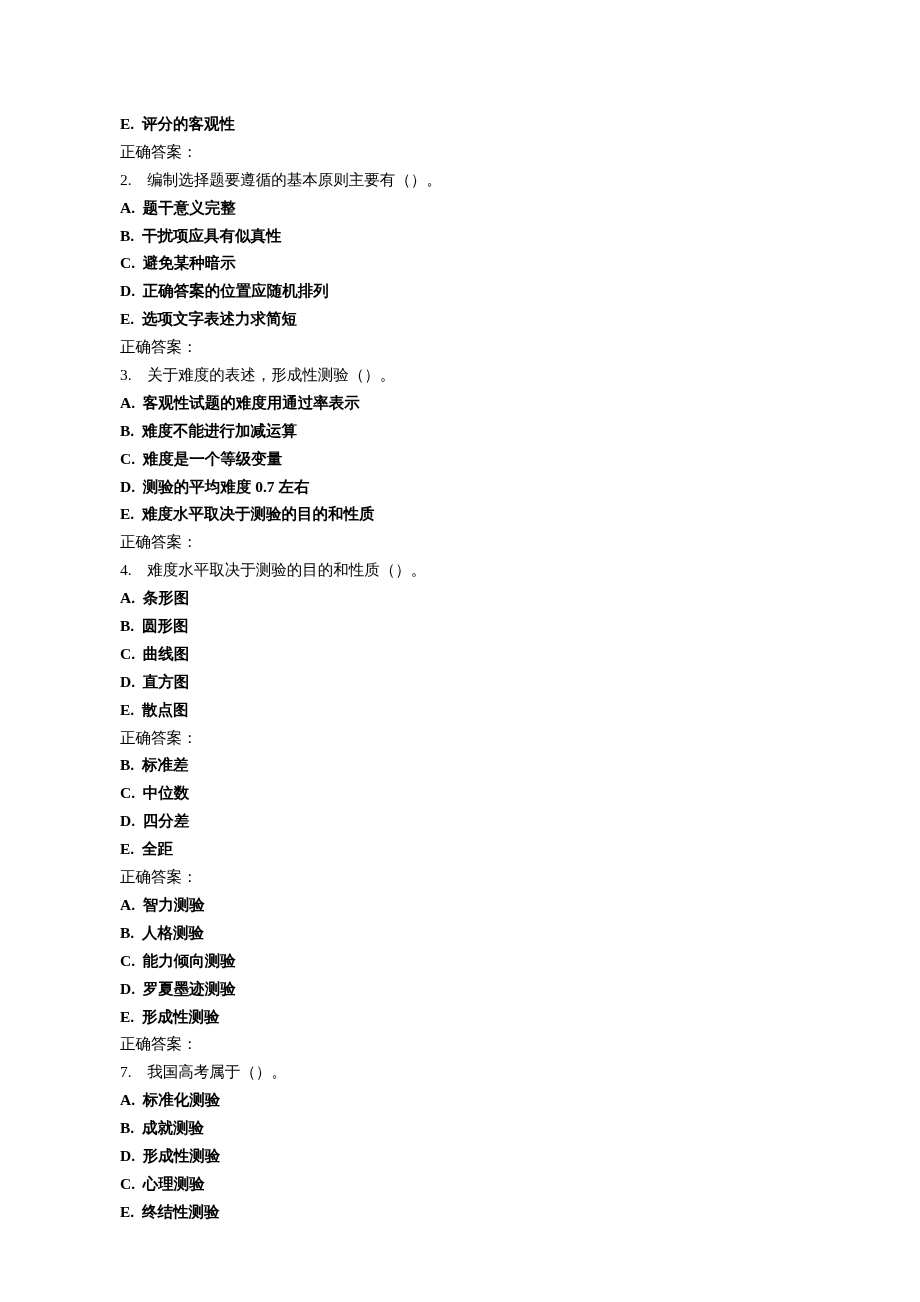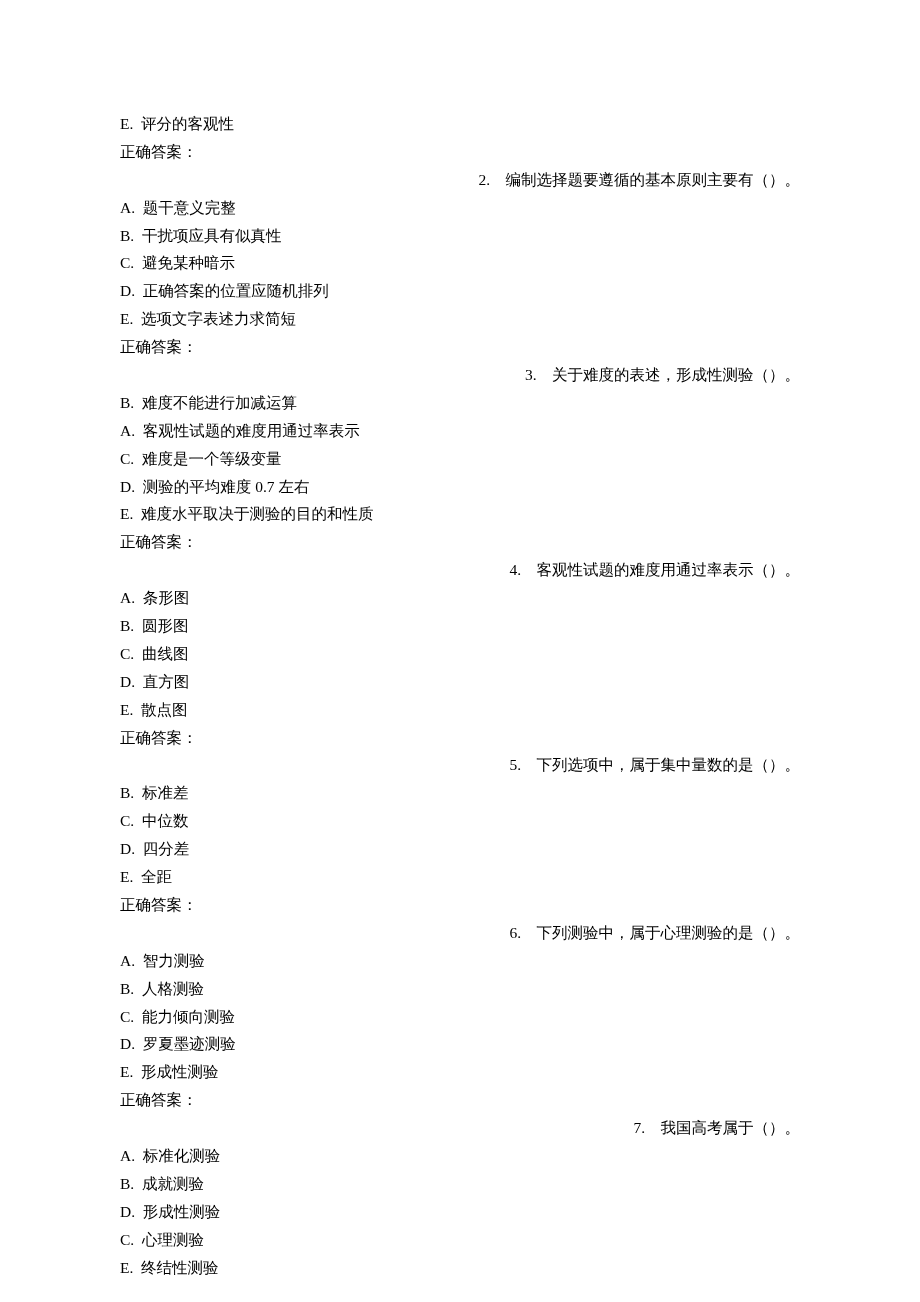--- a/index.html
+++ b/index.html
@@ -10,24 +10,24 @@
       width: 920px;
     }
     .page {
       padding: 110px 120px 60px 120px;
       font-size: 15.5px;
       line-height: 1.80;
       color: #000000;
     }
     .question-line {
       white-space: pre-wrap;
-      text-align: right;
     }
     .option-line {
       white-space: pre-wrap;
+      font-weight: bold;
     }
     .answer-line {
       white-space: pre-wrap;
     }
   </style>
 </head>
 <body>
 
 <div class="page">
 
@@ -36,43 +36,41 @@
 
   <div class="question-line"><span>2.</span>    <span>编制选择题要遵循的基本原则主要有（）。</span></div>
   <div class="option-line">A.  题干意义完整</div>
   <div class="option-line">B.  干扰项应具有似真性</div>
   <div class="option-line">C.  避免某种暗示</div>
   <div class="option-line">D.  正确答案的位置应随机排列</div>
   <div class="option-line">E.  选项文字表述力求简短</div>
   <div class="answer-line">正确答案：</div>
 
   <div class="question-line"><span>3.</span>    <span>关于难度的表述，形成性测验（）。</span></div>
+  <div class="option-line">A.  客观性试题的难度用通过率表示</div>
   <div class="option-line">B.  难度不能进行加减运算</div>
-  <div class="option-line">A.  客观性试题的难度用通过率表示</div>
   <div class="option-line">C.  难度是一个等级变量</div>
   <div class="option-line">D.  测验的平均难度 0.7 左右</div>
   <div class="option-line">E.  难度水平取决于测验的目的和性质</div>
   <div class="answer-line">正确答案：</div>
 
-  <div class="question-line"><span>4.</span>    <span>客观性试题的难度用通过率表示（）。</span></div>
+  <div class="question-line"><span>4.</span>    <span>难度水平取决于测验的目的和性质（）。</span></div>
   <div class="option-line">A.  条形图</div>
   <div class="option-line">B.  圆形图</div>
   <div class="option-line">C.  曲线图</div>
   <div class="option-line">D.  直方图</div>
   <div class="option-line">E.  散点图</div>
   <div class="answer-line">正确答案：</div>
 
-  <div class="question-line"><span>5.</span>    <span>下列选项中，属于集中量数的是（）。</span></div>
   <div class="option-line">B.  标准差</div>
   <div class="option-line">C.  中位数</div>
   <div class="option-line">D.  四分差</div>
   <div class="option-line">E.  全距</div>
   <div class="answer-line">正确答案：</div>
 
-  <div class="question-line"><span>6.</span>    <span>下列测验中，属于心理测验的是（）。</span></div>
   <div class="option-line">A.  智力测验</div>
   <div class="option-line">B.  人格测验</div>
   <div class="option-line">C.  能力倾向测验</div>
   <div class="option-line">D.  罗夏墨迹测验</div>
   <div class="option-line">E.  形成性测验</div>
   <div class="answer-line">正确答案：</div>
 
   <div class="question-line"><span>7.</span>    <span>我国高考属于（）。</span></div>
   <div class="option-line">A.  标准化测验</div>
   <div class="option-line">B.  成就测验</div>

